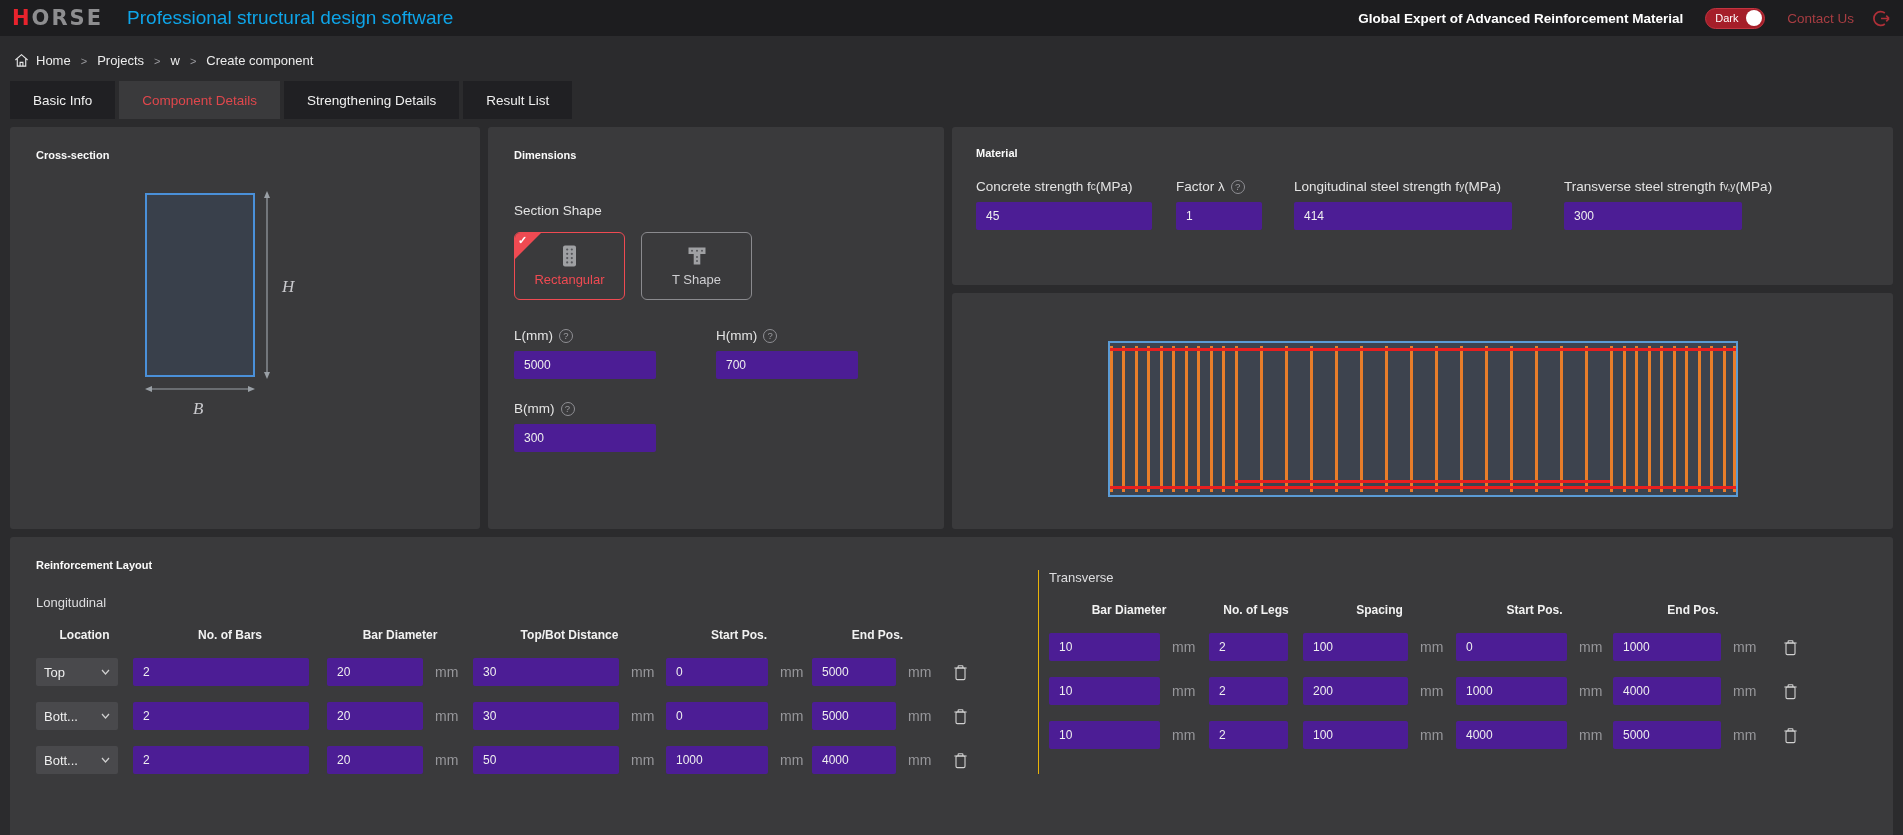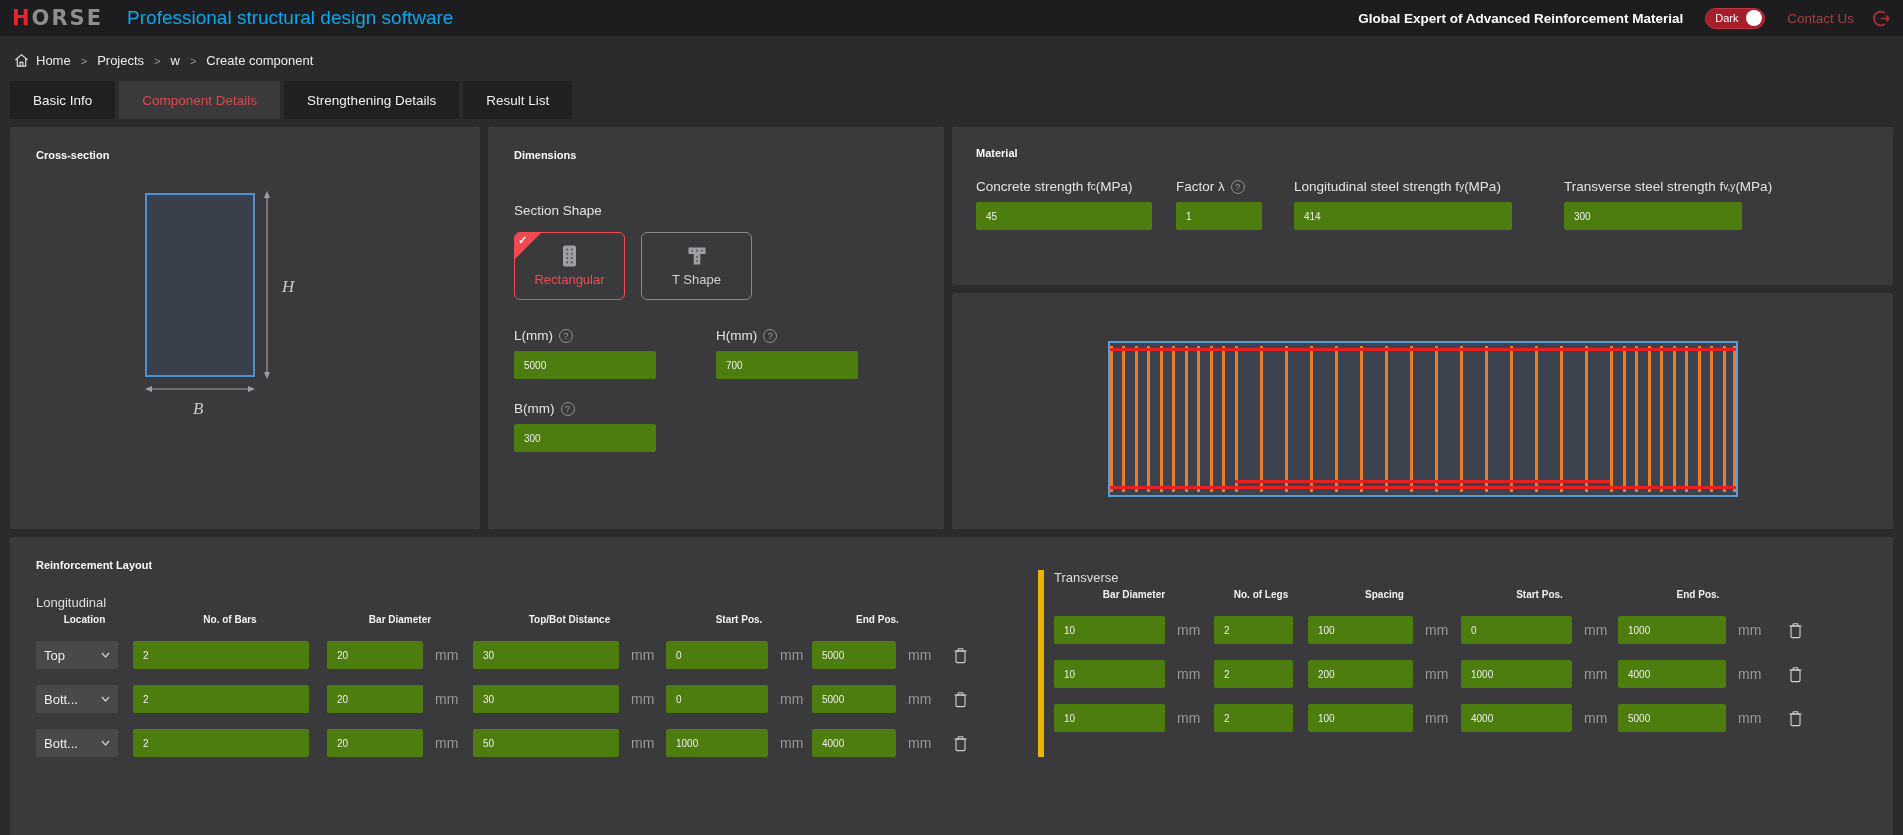--- a/index.html
+++ b/index.html
@@ -47,22 +47,22 @@
 
   
   .cs-svg { position:absolute; left:0; top:50px; }
   .dim-text { font-family:"Liberation Serif",serif; font-style:italic; font-size:17px; fill:#c9c9cd; }
 
   
   .flabel { font-size:13.5px; color:#e3e3e3; display:flex; align-items:center; }
   .help { width:14px; height:14px; border:1px solid #8f8f94; border-radius:50%; color:#9c9ca0;
           font-size:9.5px; display:inline-flex; align-items:center; justify-content:center;
           margin-left:6px; cursor:pointer; font-style:normal; }
-  .inp { background:#4d7c0f; border:none; outline:none; border-radius:2px; height:28px;
-         color:#efefef; font-size:10px; padding:0 10px; font-family:"Liberation Sans",sans-serif; }
+  .inp { background:#4c1d95; border:none; outline:none; border-radius:2px; height:28px;
+         color:#efefef; font-size:12px; padding:0 10px; font-family:"Liberation Sans",sans-serif; }
   .shape-row { display:flex; gap:16px; margin-top:14px; }
   .shape-btn { width:111px; height:68px; border:1px solid #8a8a8e; border-radius:6px; position:relative;
                display:flex; flex-direction:column; align-items:center; justify-content:center; gap:5px;
                cursor:pointer; overflow:hidden; background:transparent; }
   .shape-btn .slabel { font-size:13px; color:#cfcfd2; }
   .shape-btn.active { border-color:#ef4a52; }
   .shape-btn.active .slabel { color:#ef4a52; }
   .shape-btn.active .corner { position:absolute; top:0; left:0; width:0; height:0;
       border-top:26px solid #ef4a52; border-right:26px solid transparent; }
   .shape-btn.active .check { position:absolute; top:1px; left:3px; color:#fff; font-size:11px; font-weight:bold; }
@@ -85,23 +85,23 @@
   
   .beam { position:relative; width:630px; height:156px; margin:28px auto 0 auto;
           background:#3d434e; border:2px solid #5b9bd5; }
   .stirrup { position:absolute; top:3px; bottom:3px; width:3px; background:#e87d2a; }
   .rebar { position:absolute; height:3px; background:#e81f1f; z-index:2; }
 
   
   .sub-label { font-size:13px; color:#dedee0; margin-top:24px; }
   .tables { display:flex; }
   .tbl-long { width:1002px; }
-  .tbl-trans { flex:1; border-left:6px solid #eab308; padding-left:10px; margin-top:-40px; }
+  .tbl-trans { flex:1; border-left:1px solid #eab308; padding-left:10px; margin-top:-40px; }
   .tbl-trans .sub-label { margin-top:0; }
-  .hrow { display:flex; margin-top:4px; font-size:10px; font-weight:bold; color:#f2f2f2; }
+  .hrow { display:flex; margin-top:18px; font-size:12px; font-weight:bold; color:#f2f2f2; }
   .hrow span { text-align:center; }
   .trow { display:flex; align-items:center; margin-top:16px; }
   .cell { display:flex; align-items:center; }
   .unit { color:#97979b; font-size:14px; margin-left:12px; }
   
   .lc1 { width:97px; }  .lc2 { width:194px; } .lc3 { width:146px; }
   .lc4 { width:193px; } .lc5 { width:146px; } .lc6 { width:131px; }
   .lc2 .inp { width:176px; } .lc3 .inp { width:96px; } .lc4 .inp { width:146px; }
   .lc5 .inp { width:102px; } .lc6 .inp { width:84px; }
   

